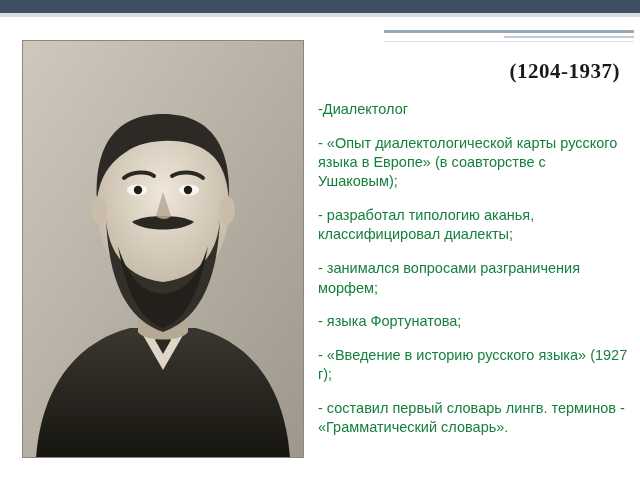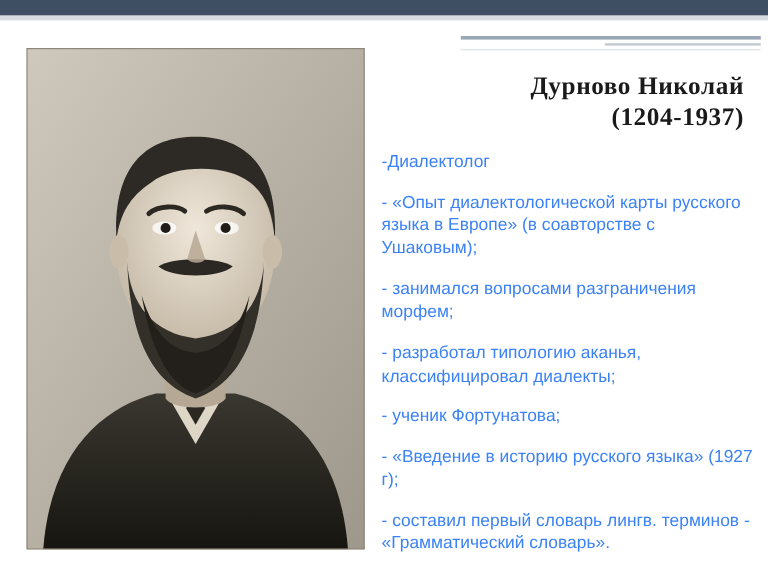--- a/index.html
+++ b/index.html
@@ -95,21 +95,21 @@
   }
   .title-line {
     display: block;
   }
   .bullets {
     margin-top: 16px;
   }
   .bullet {
     font-family: "Liberation Sans", sans-serif;
     font-size: 14.5px;
-    color: #3b82f6;
+    color: #15803d;
     line-height: 1.33;
     margin-bottom: 11px;
     text-align: left;
   }
   .bullet.tight {
     margin-bottom: 9px;
   }
 </style>
 </head>
 <body>
@@ -168,28 +168,27 @@
 
       <ellipse cx="77" cy="170" rx="8" ry="14" fill="#c9bda9"></ellipse>
       <ellipse cx="205" cy="170" rx="8" ry="14" fill="#c9bda9"></ellipse>
 
       <rect x="0" y="0" width="282" height="418" fill="none" stroke="#8e8679" stroke-width="2"></rect>
     </svg>
   </div>
 
   <div class="content">
     <h1 class="title">
-      <span class="title-line">Дурново Николай</span>
       <span class="title-line">(1204-1937)</span>
     </h1>
 
     <div class="bullets">
       <p class="bullet tight">-Диалектолог</p>
       <p class="bullet">- «Опыт диалектологической карты русского языка в Европе» (в соавторстве с Ушаковым);</p>
+      <p class="bullet">- разработал типологию аканья, классифицировал диалекты;</p>
       <p class="bullet">- занимался вопросами разграничения морфем;</p>
-      <p class="bullet">- разработал типологию аканья, классифицировал диалекты;</p>
-      <p class="bullet">- ученик Фортунатова;</p>
+      <p class="bullet">- языка Фортунатова;</p>
       <p class="bullet">- «Введение в историю русского языка» (1927 г);</p>
       <p class="bullet">- составил первый словарь лингв. терминов  - «Грамматический словарь».</p>
     </div>
   </div>
 
 </div>
 
 </body></html>

